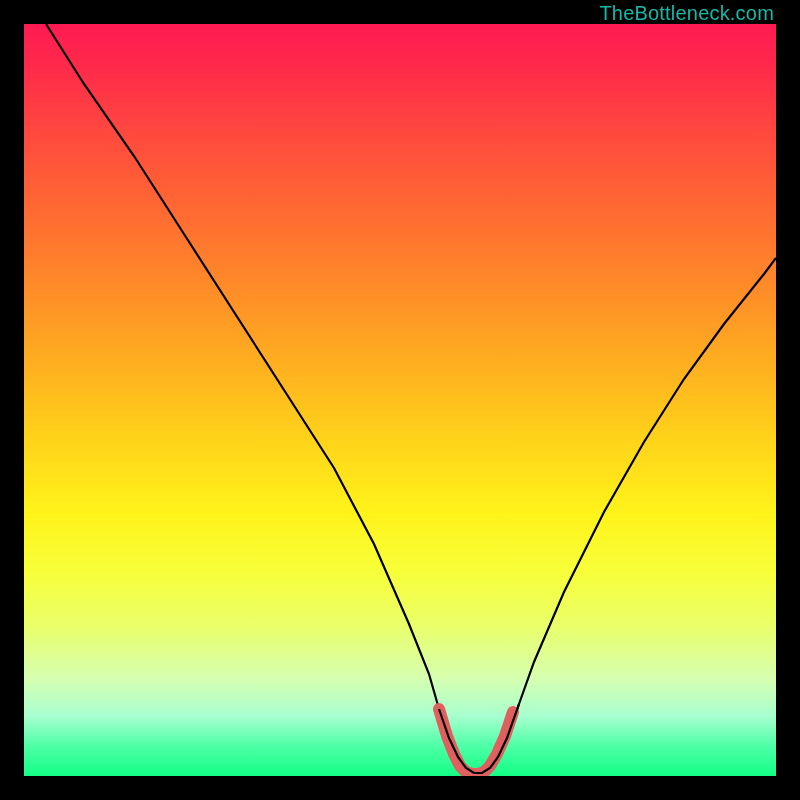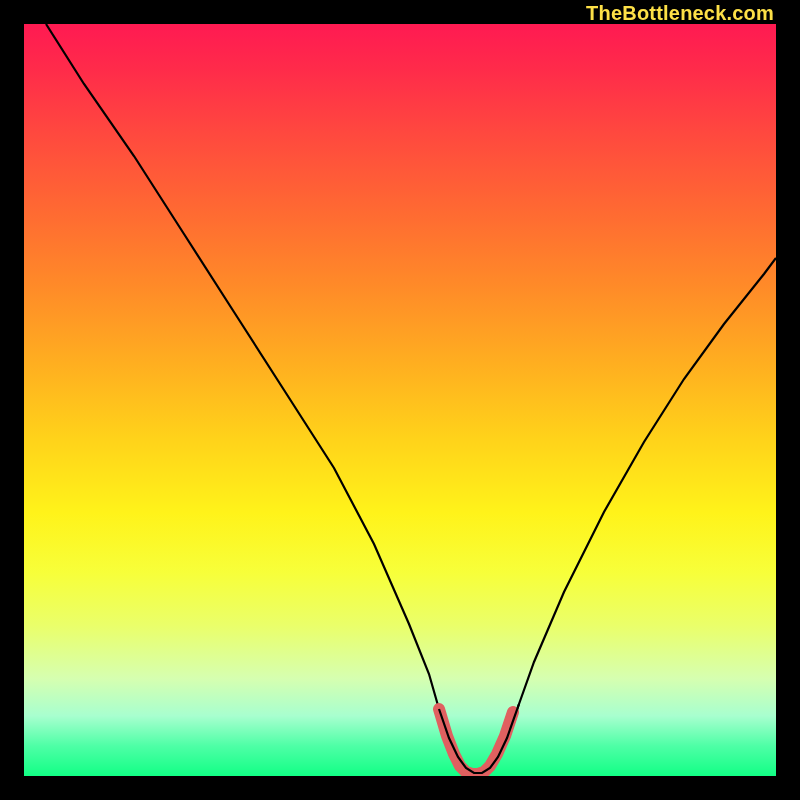--- a/index.html
+++ b/index.html
@@ -48,22 +48,22 @@
   .svg-layer {
     position: absolute;
     inset: 0;
   }
   .attribution {
     position: absolute;
     top: 2px;
     right: 26px;
     font-family: Arial, Helvetica, sans-serif;
     font-size: 20px;
-    font-weight: 700;
-    color: #fde047;
+    font-weight: 400;
+    color: #14b8a6;
     letter-spacing: 0.2px;
     user-select: none;
   }
 </style>
 </head>
 <body>
 
 <div class="frame">
   <div class="attribution">TheBottleneck.com</div>
 

